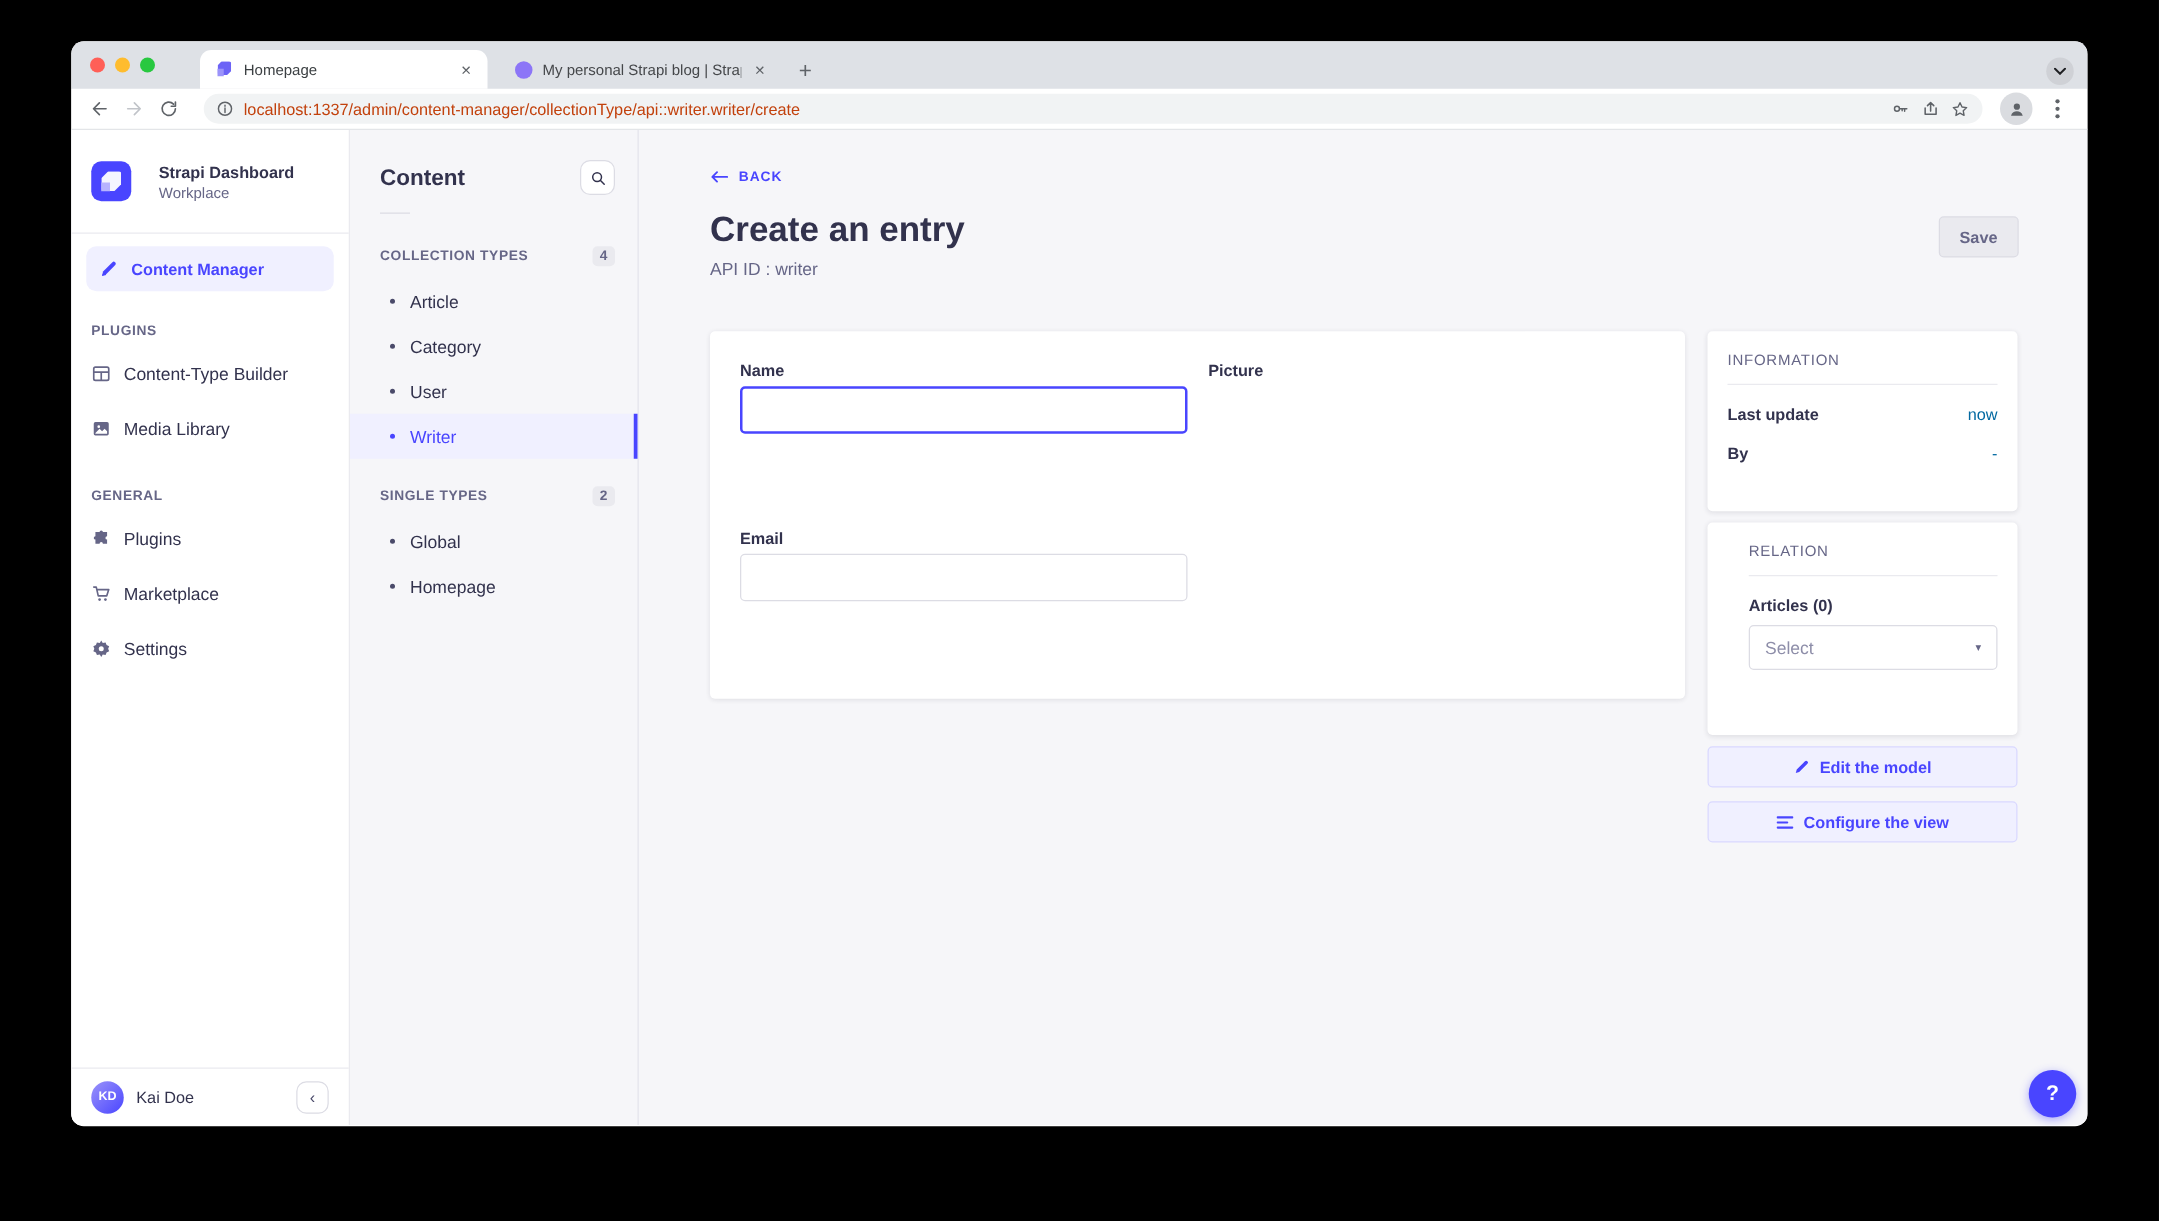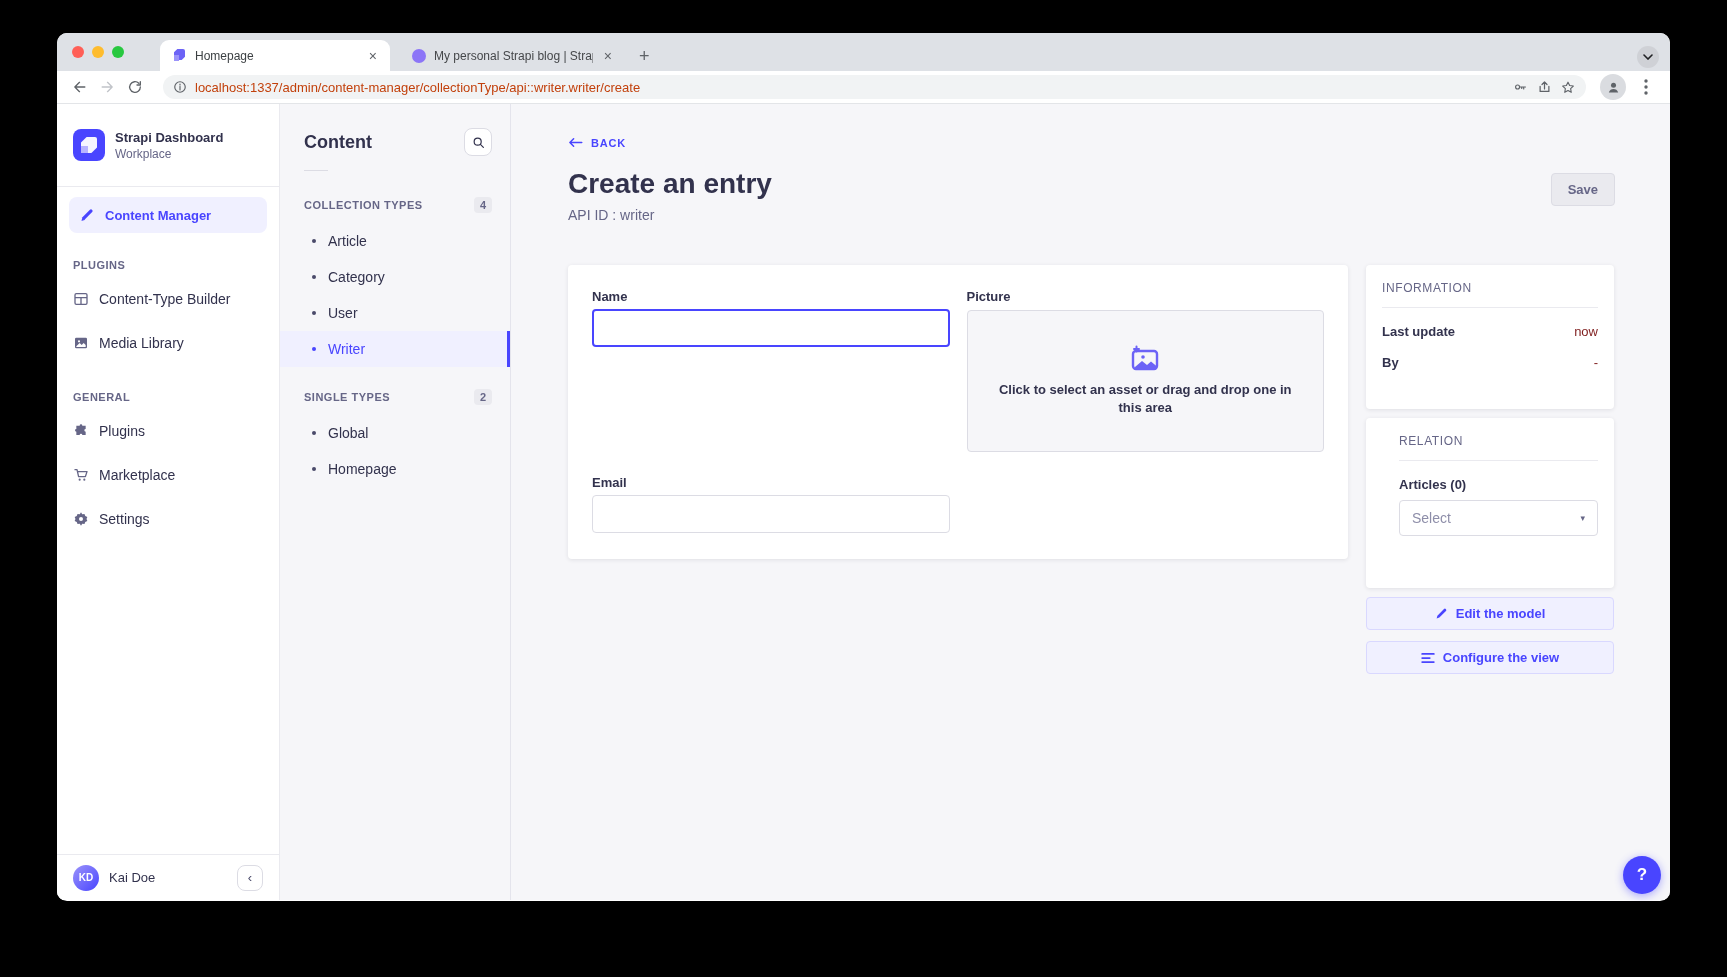--- a/index.html
+++ b/index.html
@@ -36,21 +36,21 @@
              display:flex; align-items:center; padding:0 10px; gap:8px; }
   .omnibox .url { flex:1; font-size:13px; color:#c2410c; white-space:nowrap; overflow:hidden; }
   .chromeavatar { width:26px; height:26px; border-radius:50%; background:#dadce0; display:flex;
                   align-items:center; justify-content:center; margin:0 6px; }
 
   
   .app { display:flex; height:796px; background:#f6f6f9; }
 
   
   .sidenav { width:223px; background:#fff; border-right:1px solid #eaeaef; display:flex; flex-direction:column; }
-  .brand { height:83px; display:flex; align-items:center; gap:10px; padding:0 16px; border-bottom:1px solid #eaeaef; }
+  .brand { height:83px; display:flex; align-items:center; gap:22px; padding:0 16px; border-bottom:1px solid #eaeaef; }
   .brand-logo { width:32px; height:32px; border-radius:8px; background:#4945ff; position:relative; flex:0 0 auto; }
   .brand-logo .g1 { position:absolute; left:8px; top:8px; width:16px; height:16px; background:#fff; border-radius:2px;
                     clip-path:polygon(35% 0,100% 0,100% 65%,65% 100%,0 100%,0 35%); opacity:.95; }
   .brand-logo .g2 { position:absolute; left:8px; top:17px; width:7px; height:7px; background:#b7b3ff; }
   .brand-name { font-size:13px; font-weight:bold; color:#32324d; }
   .brand-sub { font-size:12px; color:#666687; margin-top:2px; }
   .cm-item { margin:10px 12px 0; height:36px; display:flex; align-items:center; gap:10px; padding:0 10px;
              background:#f0f0ff; border-radius:8px; color:#4945ff; font-size:13px; font-weight:bold; }
   .navsec-label { margin:26px 16px 6px; font-size:11px; font-weight:bold; color:#666687; letter-spacing:.5px; }
   .nav-item { height:44px; display:flex; align-items:center; gap:10px; padding:0 16px; font-size:14px; color:#32324d; }
@@ -100,21 +100,21 @@
   .upload-hint { font-size:13px; font-weight:bold; color:#32324d; text-align:center; width:310px; line-height:1.35; }
 
   .right-col { width:248px; display:flex; flex-direction:column; }
   .side-card { background:#fff; border-radius:4px; box-shadow:0 1px 4px rgba(33,33,52,.1); padding:16px; }
   .side-card.info { height:144px; }
   .side-card.relation { height:170px; margin-top:9px;padding-left:33px; }
   .side-card-head { font-size:12px; font-weight:normal; color:#666687; letter-spacing:.6px; }
   .side-card hr { border:none; border-top:1px solid #eaeaef; margin:12px 0 0; }
   .info-row { display:flex; justify-content:space-between; margin-top:16px; }
   .info-row .k { font-size:13px; font-weight:bold; color:#32324d; }
-  .info-row .v { font-size:13px; color:#7f1d1d; }
+  .info-row .v { font-size:13px; color:#0369a1; }
   .rel-label { margin-top:16px; font-size:13px; font-weight:bold; color:#32324d; }
   .rel-select { margin-top:8px; height:36px; background:#fff; border:1px solid #dcdce4; border-radius:4px;
                 display:flex; align-items:center; padding:0 12px; }
   .rel-select .ph { font-size:14px; color:#8e8ea9; }
   .rel-select .caret { margin-left:auto; font-size:9px; color:#666687; }
   .action-btn { height:33px; margin-top:9px; background:#f0f0ff; border:1px solid #d9d8ff; border-radius:4px;
                 display:flex; align-items:center; justify-content:center; gap:8px; color:#4945ff;
                 font-size:13px; font-weight:bold; }
   .action-btn + .action-btn { margin-top:11px; }
 
@@ -333,29 +333,20 @@
 
         <div class="content-row">
 
           <div class="form-card">
             <div>
               <label class="field-label">Name</label>
               <input class="text-input focused" type="text" style="">
             </div>
             <div>
               <label class="field-label">Picture</label>
-              <div class="upload-box">
-                <svg width="32" height="26" viewBox="0 0 32 26">
-                  <path d="M8 1h-5M5.5 -1.5v5" transform="translate(2,3)" stroke="#6c63f6" stroke-width="2" stroke-linecap="round"></path>
-                  <rect x="4" y="6" width="24" height="18" rx="3" stroke="#6c63f6" stroke-width="2.4" fill="none"></rect>
-                  <circle cx="14" cy="12" r="1.8" fill="#6c63f6"></circle>
-                  <path d="M6 22l7-6 5 4 4-3.5 6 5v1a2 2 0 0 1-2 2H8a2 2 0 0 1-2-2z" fill="#6c63f6"></path>
-                </svg>
-                <div class="upload-hint">Click to select an asset or drag and drop one in this area</div>
-              </div>
             </div>
             <div>
               <label class="field-label">Email</label>
               <input class="text-input" type="text" style="">
             </div>
             <div></div>
           </div>
 
           <div class="right-col">
             <div class="side-card info">

